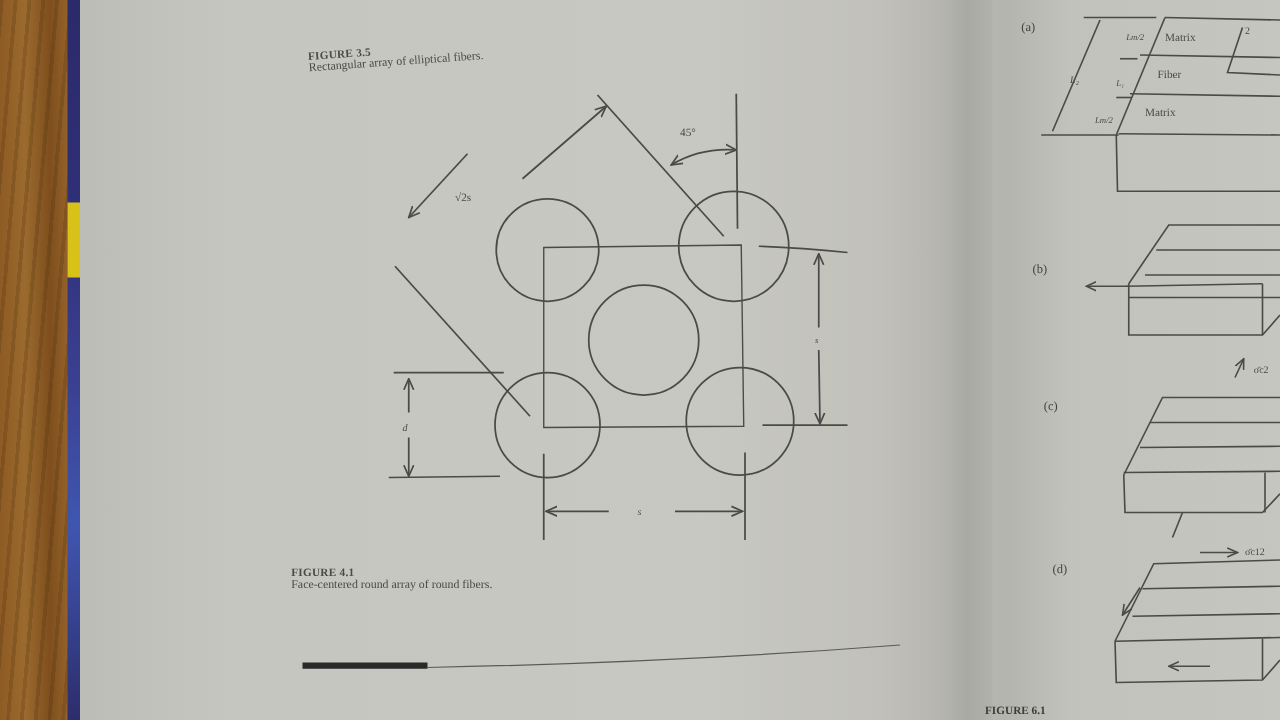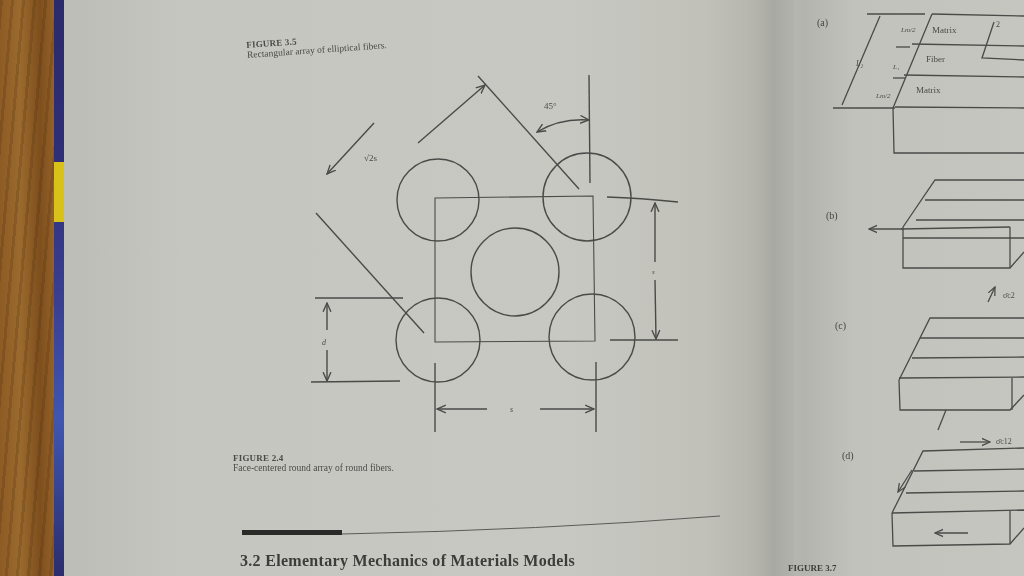--- a/index.html
+++ b/index.html
@@ -143,24 +143,23 @@
     <text class="svgtext" x="856" y="66" font-size="8" font-style="italic">L₂</text>
     <text class="svgtext" x="901" y="32" font-size="7" font-style="italic">Lm/2</text>
     <text class="svgtext" x="893" y="69" font-size="7" font-style="italic">L₁</text>
     <text class="svgtext" x="876" y="98" font-size="7" font-style="italic">Lm/2</text>
     <text class="svgtext" x="996" y="27" font-size="8">2</text>
     <text class="svgtext" x="1003" y="298" font-size="8">σ̄c2</text>
     <text class="svgtext" x="996" y="444" font-size="8">σ̄c12</text>
   </svg>
 
   <div class="caption cap-36">
-    <span class="fig-label">FIGURE 2.4</span>
+    <span class="fig-label">FIGURE 4.1</span>
     <span class="fig-text">Face-centered round array of round fibers.</span>
   </div>
 
-  <div class="section-heading">3.2 Elementary Mechanics of Materials Models</div>
 
   <div class="panel-label" style="left:817px; top:17px;">(a)</div>
   <div class="panel-label" style="left:826px; top:210px;">(b)</div>
   <div class="panel-label" style="left:835px; top:320px;">(c)</div>
   <div class="panel-label" style="left:842px; top:450px;">(d)</div>
-  <div class="fig-37-label">FIGURE 3.7</div>
+  <div class="fig-37-label">FIGURE 6.1</div>
 </div>
 
 </body></html>

